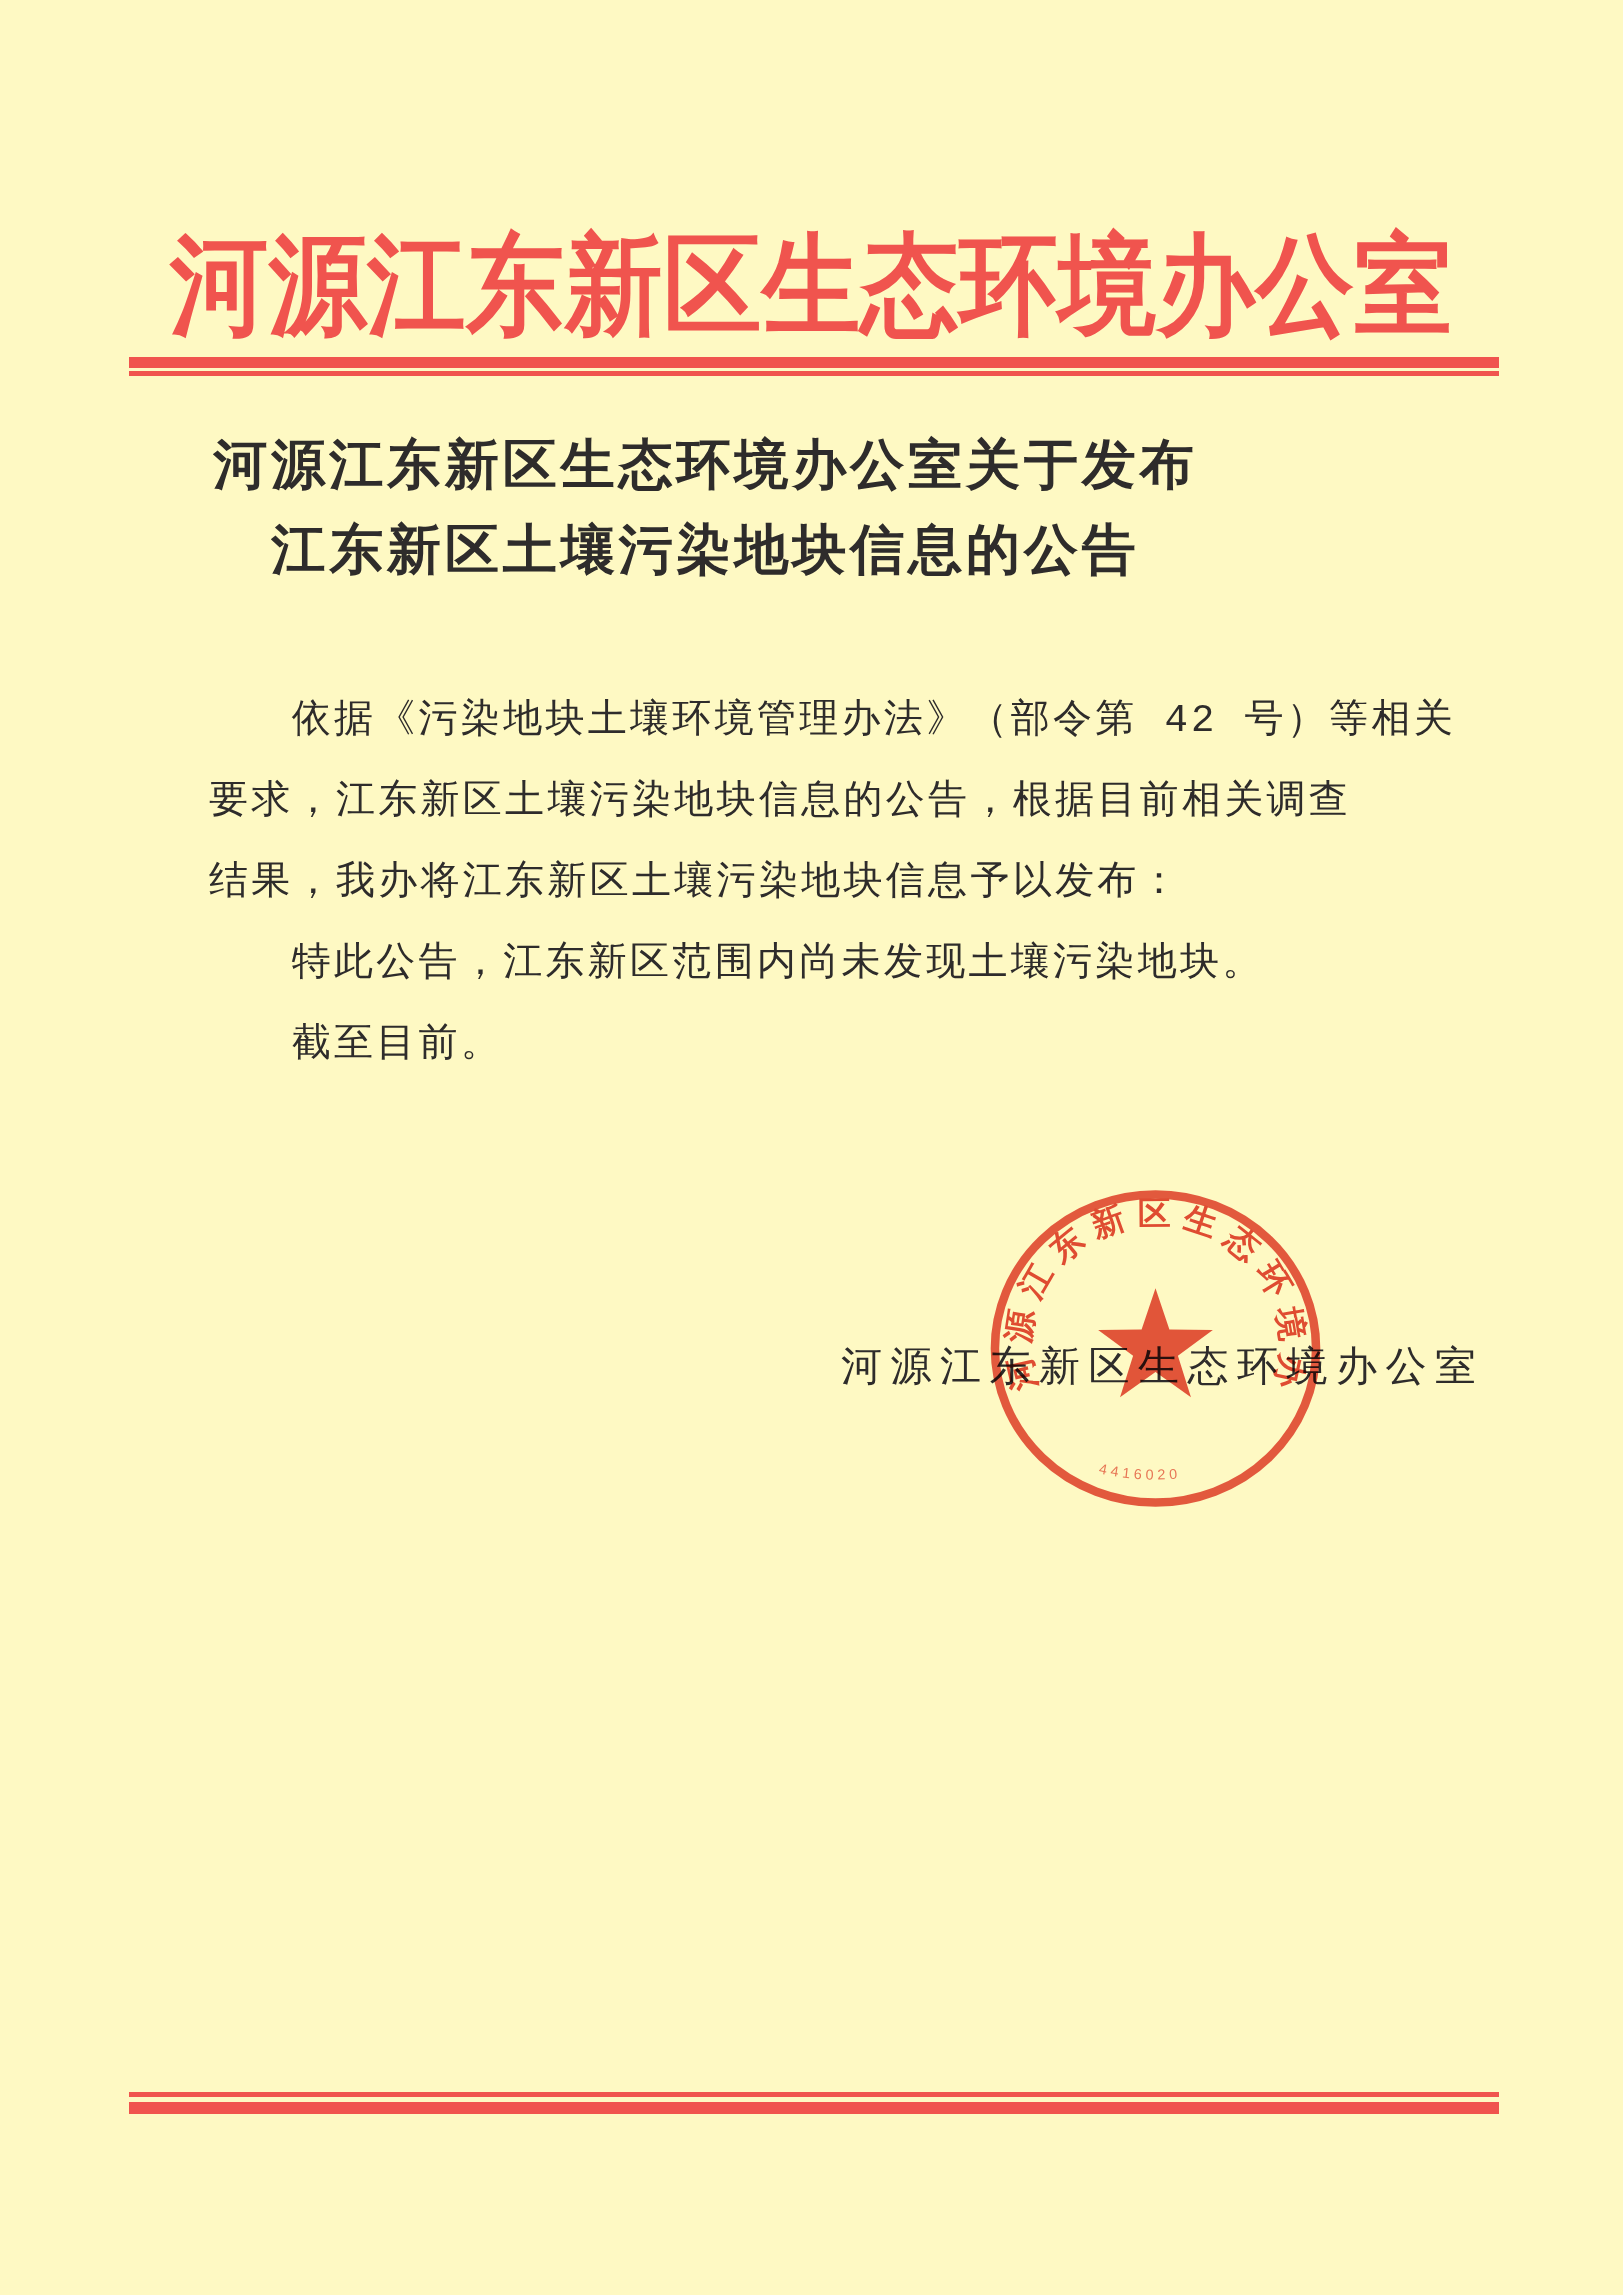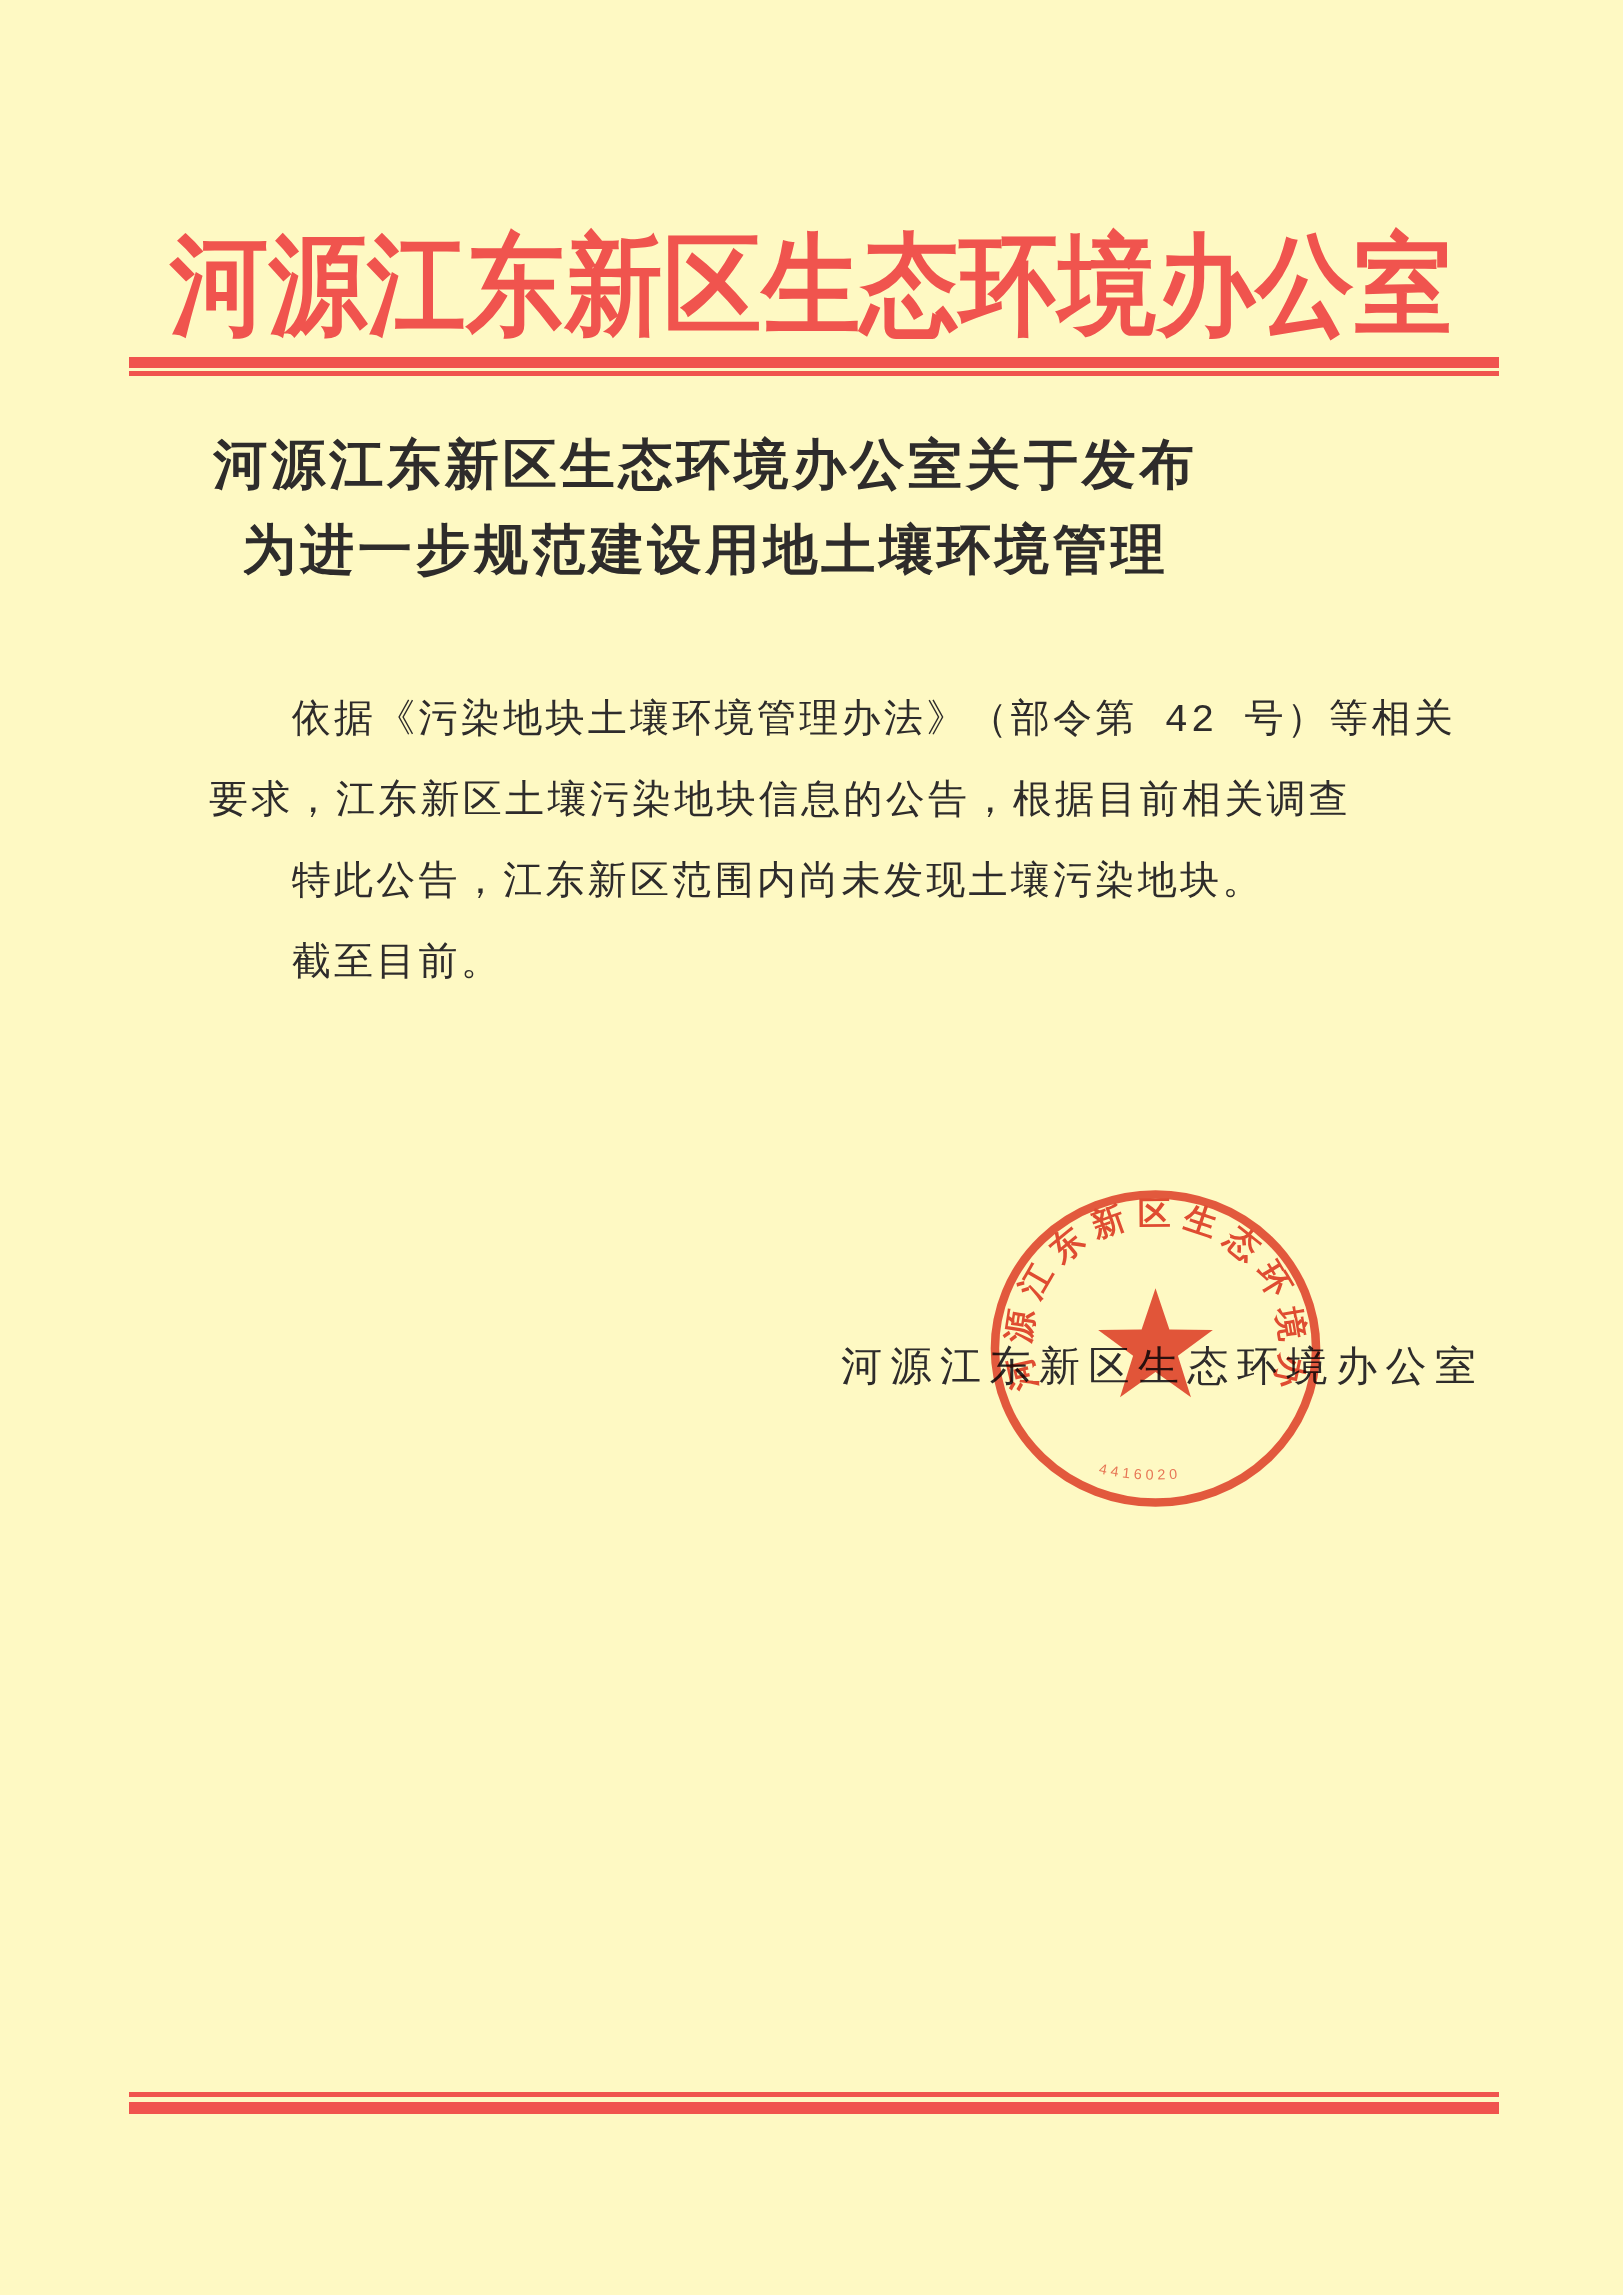--- a/index.html
+++ b/index.html
@@ -74,26 +74,27 @@
 <div class="page">
 
   <div class="masthead">
     <span class="masthead-inner">河源江东新区生态环境办公室</span>
   </div>
   <div class="rule rule-top-thick"></div>
   <div class="rule rule-top-thin"></div>
 
   <div class="doc-title">
     <div>河源江东新区生态环境办公室关于发布</div>
-    <div>为进一步规范建设用地土壤环境管理</div>
+    <div>江东新区土壤污染地块信息的公告</div>
   </div>
 
   <div class="body-block">
     <div class="body-line indent">依据《污染地块土壤环境管理办法》（部令第 42 号）等相关</div>
     <div class="body-line">要求，江东新区土壤污染地块信息的公告，根据目前相关调查</div>
+    <div class="body-line">结果，我办将江东新区土壤污染地块信息予以发布：</div>
     <div class="body-line indent">特此公告，江东新区范围内尚未发现土壤污染地块。</div>
     <div class="body-line indent">截至目前。</div>
   </div>
 
   <div class="signature">河源江东新区生态环境办公室</div>
 
   <svg class="seal" viewBox="-280 -280 560 560">
     <defs>
       <path id="sealArc" d="M -178,64 A 192 184 0 1 1 178,64" fill="none"></path>
       <path id="sealCodeArc" d="M -105,186 Q 0,214 105,186" fill="none"></path>

